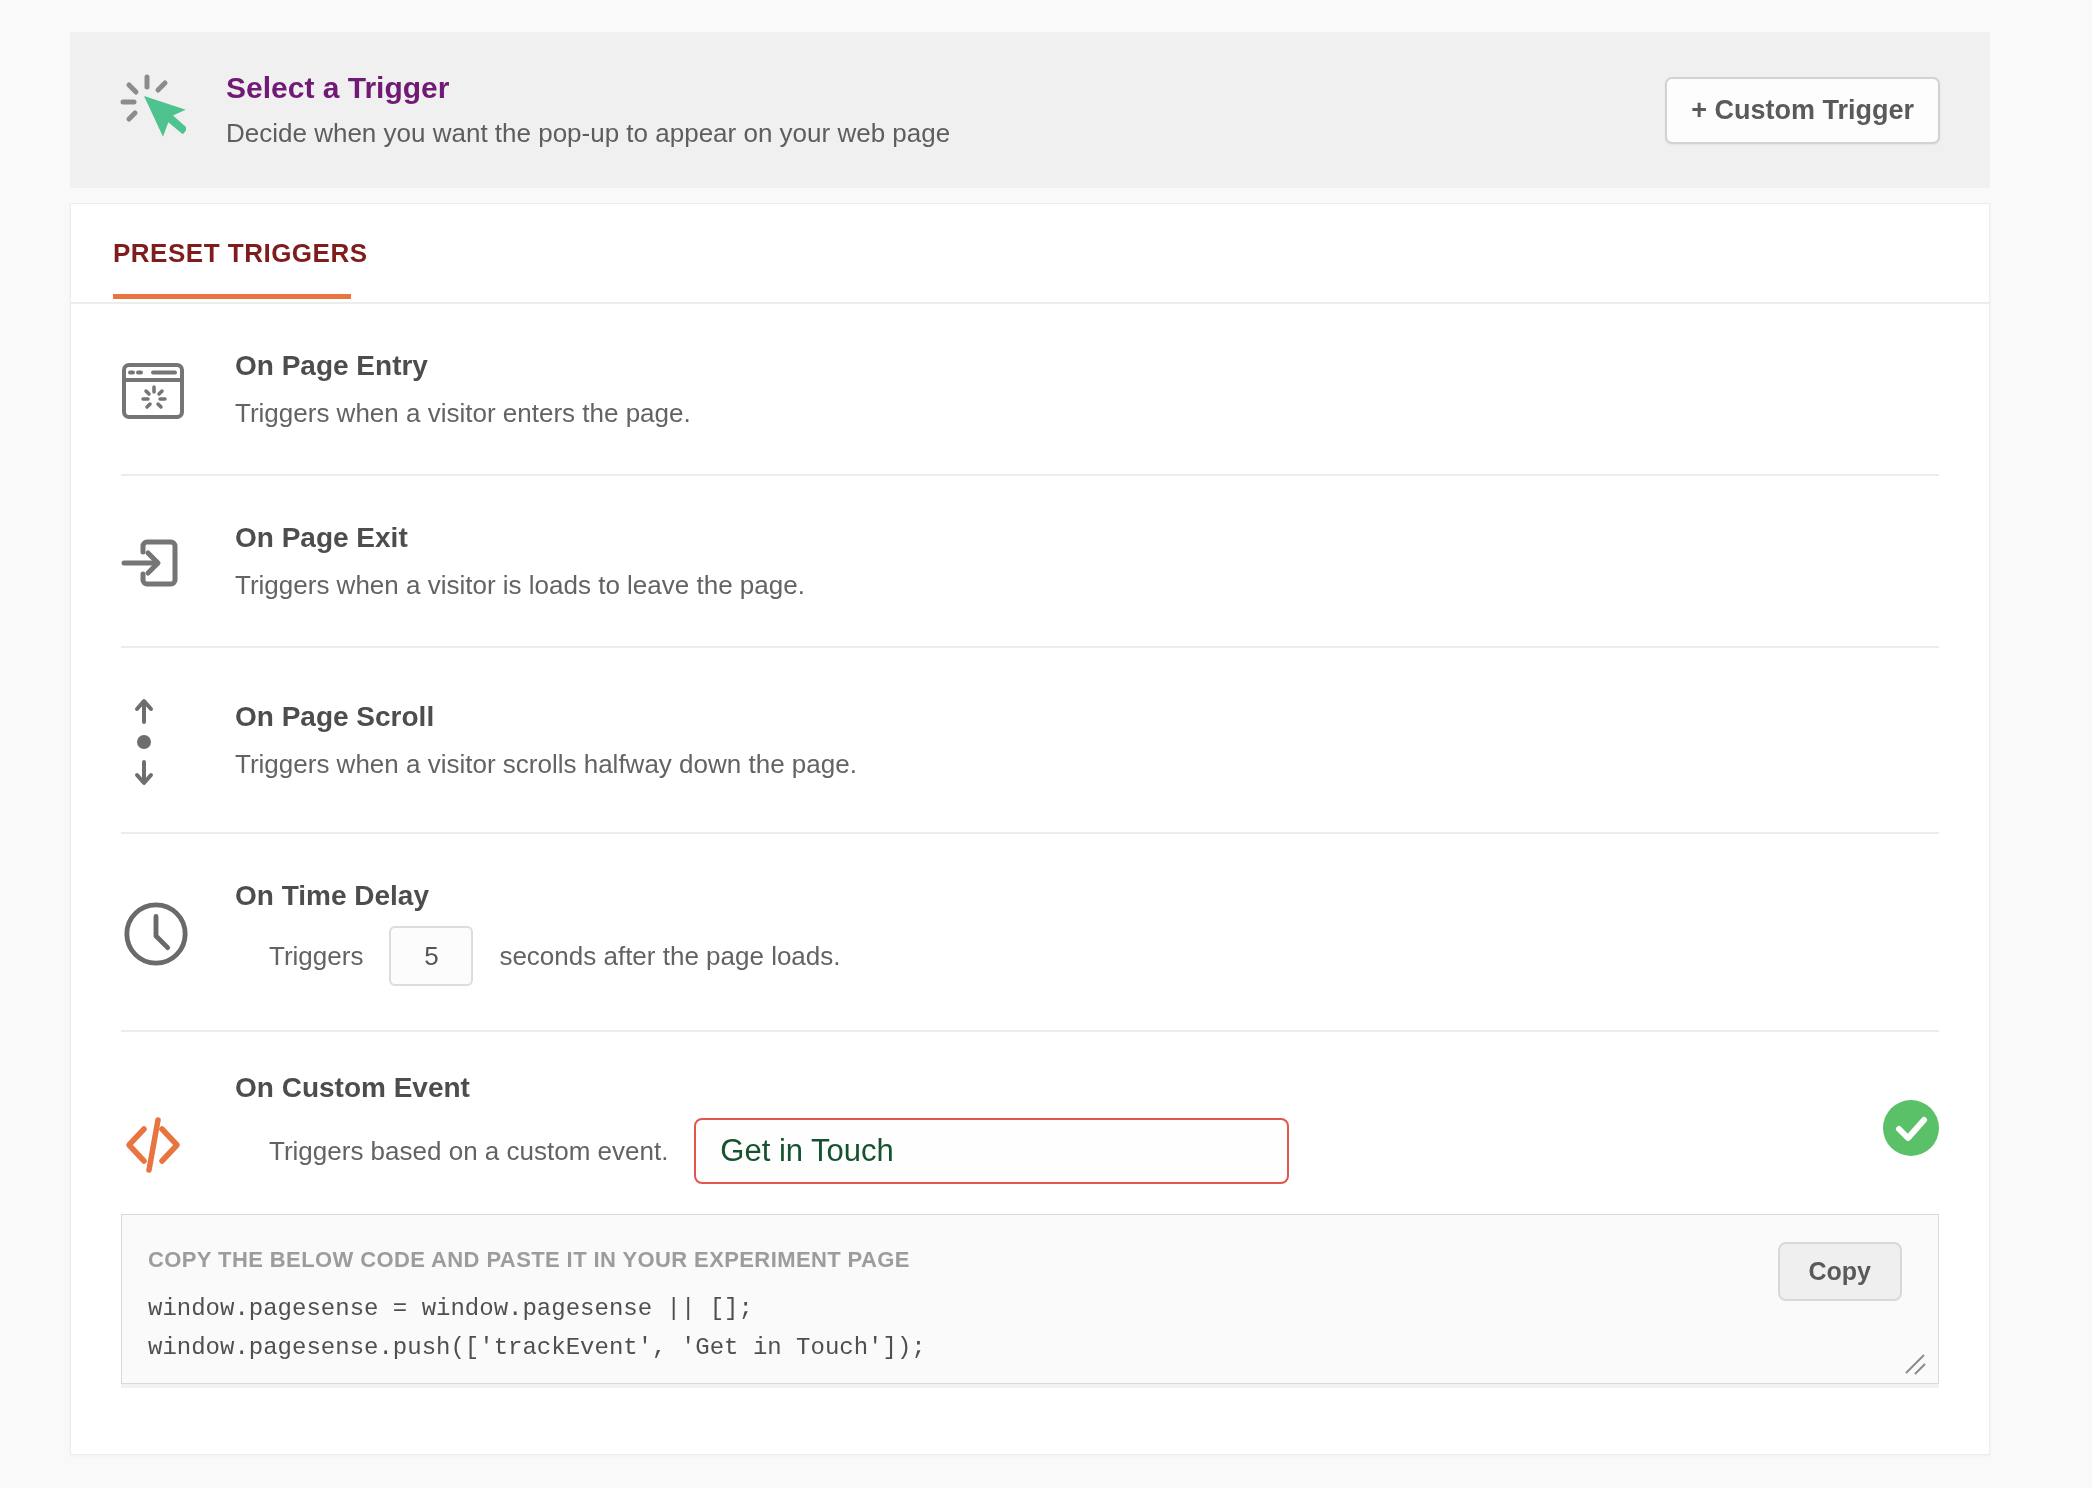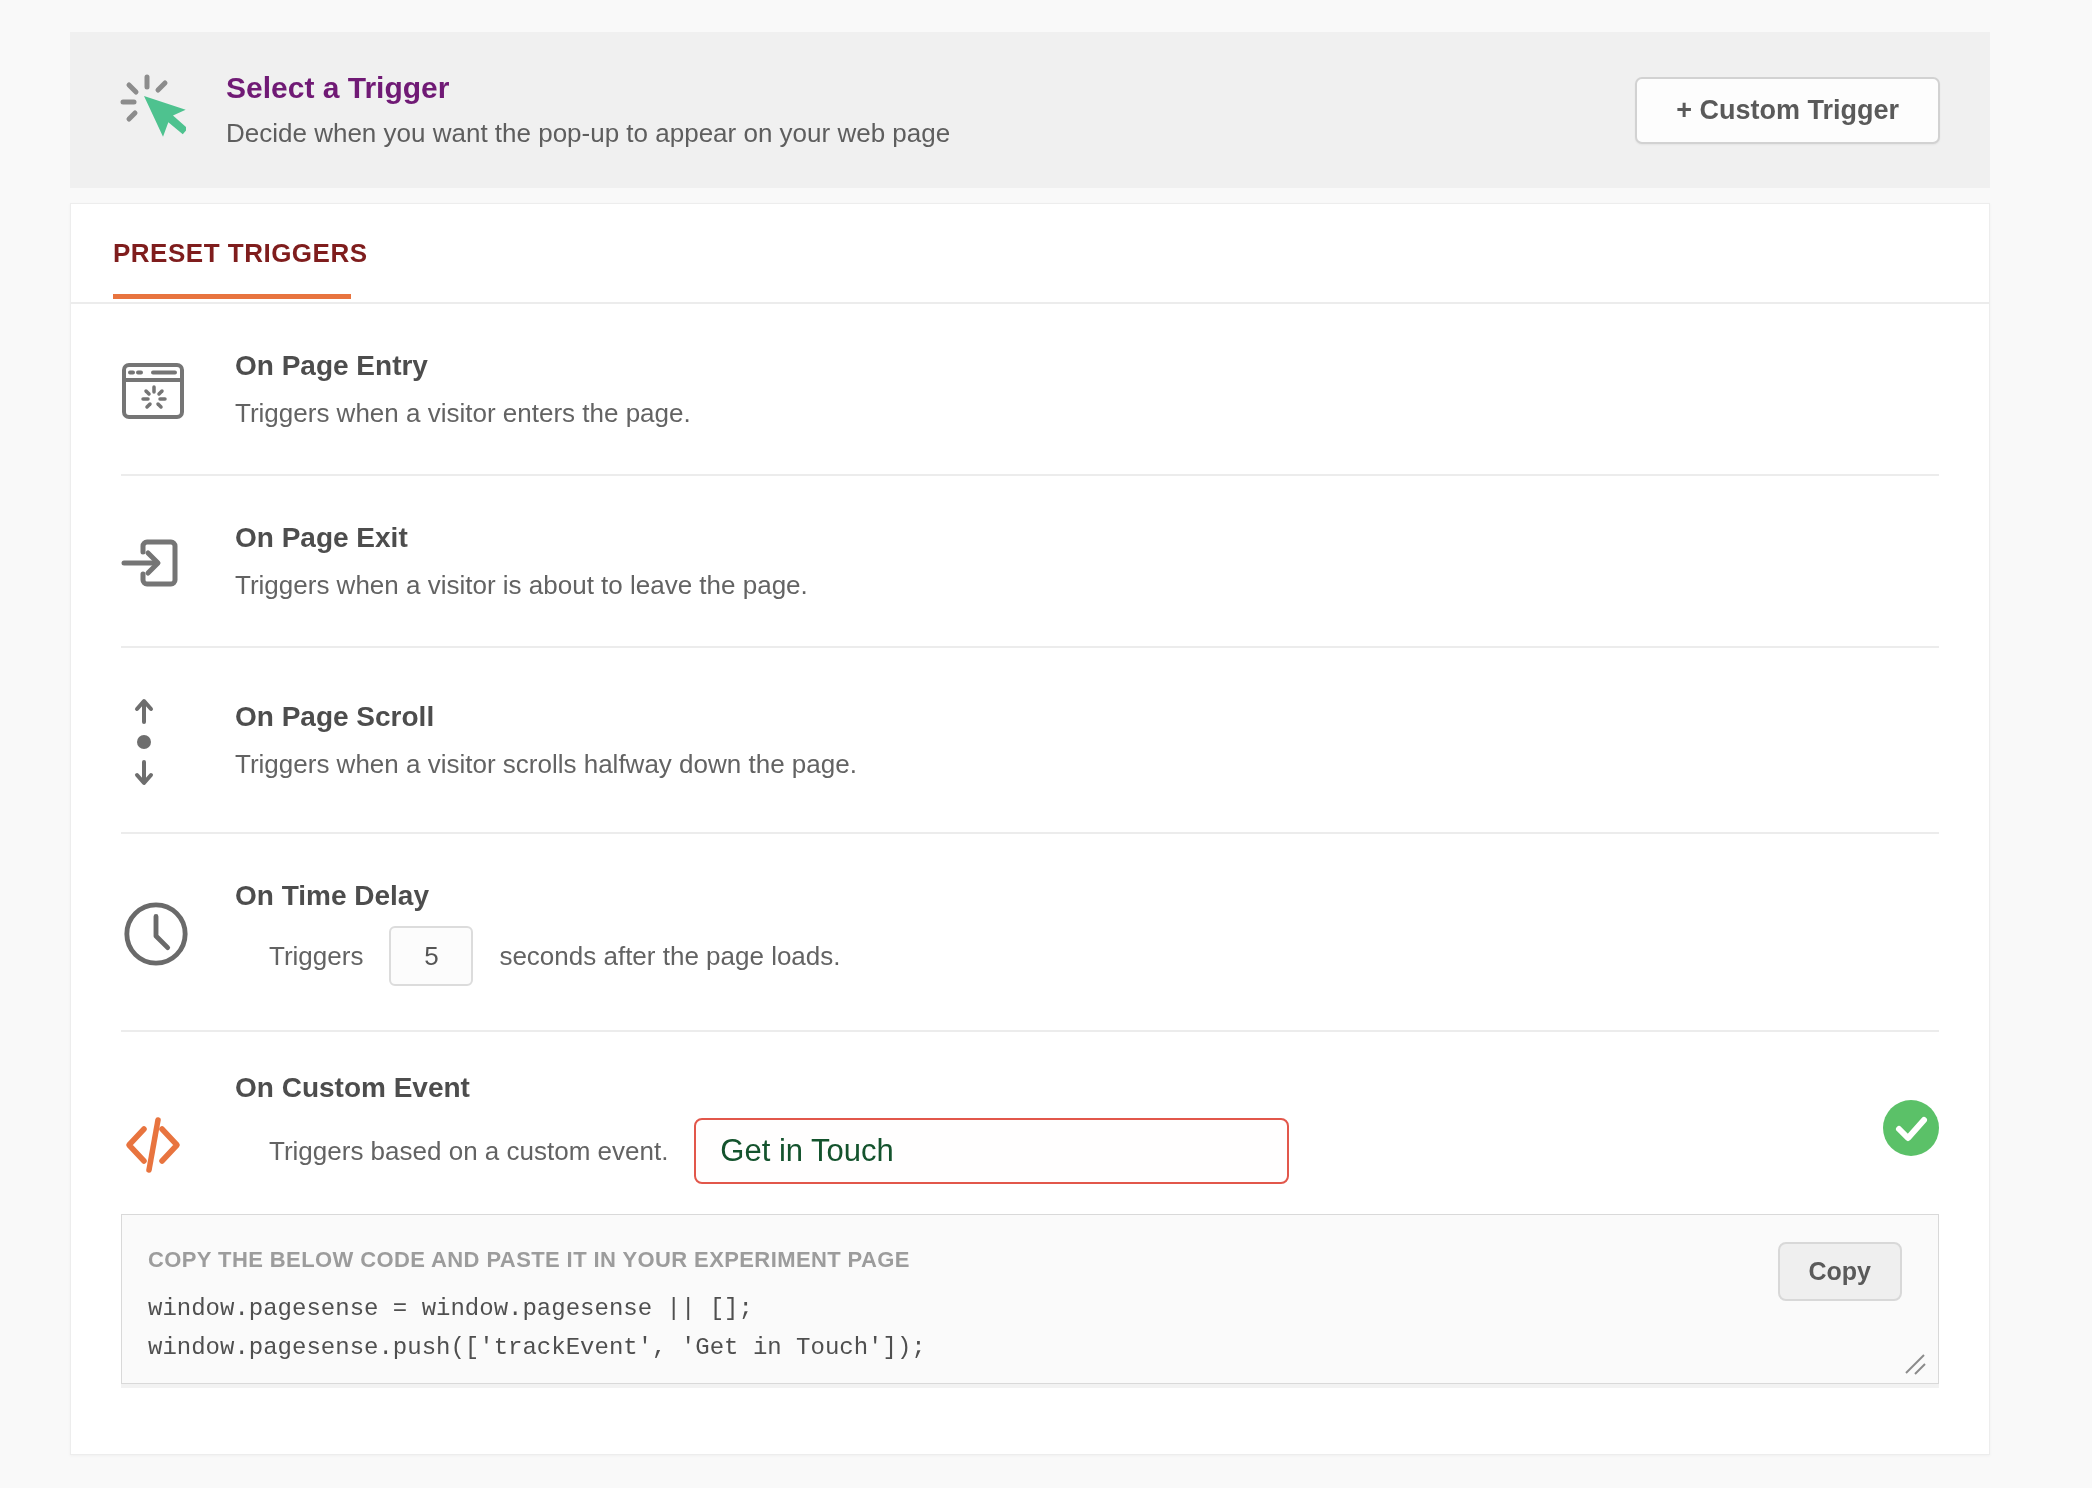--- a/index.html
+++ b/index.html
@@ -5,21 +5,21 @@
   * { margin:0; padding:0; box-sizing:border-box; }
   html,body { width:2092px; height:1488px; background:#f9f9f9; font-family:"Liberation Sans", sans-serif; }
   .page { width:1920px; margin-left:70px; padding-top:32px; }
 
   
   .header-band { width:1920px; height:156px; background:#f0f0f0; display:flex; align-items:center; padding:0 50px 0 48px; }
   .header-icon-box { width:68px; height:72px; flex:0 0 auto; margin-right:40px; }
   .header-text { display:flex; flex-direction:column; gap:13px; }
   .header-title { font-size:30px; font-weight:700; color:#701a75; }
   .header-subtitle { font-size:26px; color:#5e5e5e; }
-  .custom-trigger-btn { margin-left:auto; background:#fdfdfd; border:2px solid #d2d2d2; border-radius:7px; padding:16px 39px; font-family:"Liberation Sans", sans-serif; font-size:27px; font-weight:700; color:#5a5a5a; cursor:pointer; box-shadow:0 1px 2px rgba(0,0,0,0.05); }
+  .custom-trigger-btn { margin-left:auto; background:#fdfdfd; border:2px solid #d2d2d2; border-radius:7px; padding:16px 24px; font-family:"Liberation Sans", sans-serif; font-size:27px; font-weight:700; color:#5a5a5a; cursor:pointer; box-shadow:0 1px 2px rgba(0,0,0,0.05); }
 
   
   .card { width:1920px; height:1252px; margin-top:15px; background:#ffffff; border:1px solid #ededed; box-shadow:0 1px 3px rgba(0,0,0,0.04); overflow:hidden; }
 
   
   .tabbar { border-bottom:2px solid #ececec; padding:34px 0 0 42px; height:100px; }
   .tab { display:inline-block; }
   .tab-label { font-size:26px; font-weight:700; color:#7f1d1d; letter-spacing:0.5px; }
   .tab-underline { width:238px; height:5px; background:#e8743f; margin-top:25px; }
 
@@ -114,21 +114,21 @@
     <div class="row divided">
       <div class="icon-box">
         <svg width="64" height="64" viewBox="0 0 64 64" fill="none" stroke="#757575" stroke-width="5" stroke-linecap="round" stroke-linejoin="round">
           <path d="M22,21 v-6 a4,4 0 0 1 4,-4 h24 a4,4 0 0 1 4,4 v34 a4,4 0 0 1 -4,4 h-24 a4,4 0 0 1 -4,-4 v-6"></path>
           <line x1="3" y1="32" x2="36" y2="32"></line>
           <path d="M27,22 L37,32 L27,42"></path>
         </svg>
       </div>
       <div class="row-body">
         <div class="row-title">On Page Exit</div>
-        <div class="row-desc">Triggers when a visitor is about to leave the page.</div>
+        <div class="row-desc">Triggers when a visitor is loads to leave the page.</div>
       </div>
     </div>
 
     <div class="row divided">
       <div class="icon-box">
         <svg width="30" height="92" viewBox="0 0 30 92" fill="none" stroke="#6e6e6e" stroke-width="4" stroke-linecap="round" stroke-linejoin="round" style="margin-left:8px;">
           <line x1="15" y1="26" x2="15" y2="7"></line>
           <path d="M8,13 L15,5 L22,13"></path>
           <circle cx="15" cy="46" r="7" fill="#6e6e6e" stroke="none"></circle>
           <line x1="15" y1="66" x2="15" y2="85"></line>

